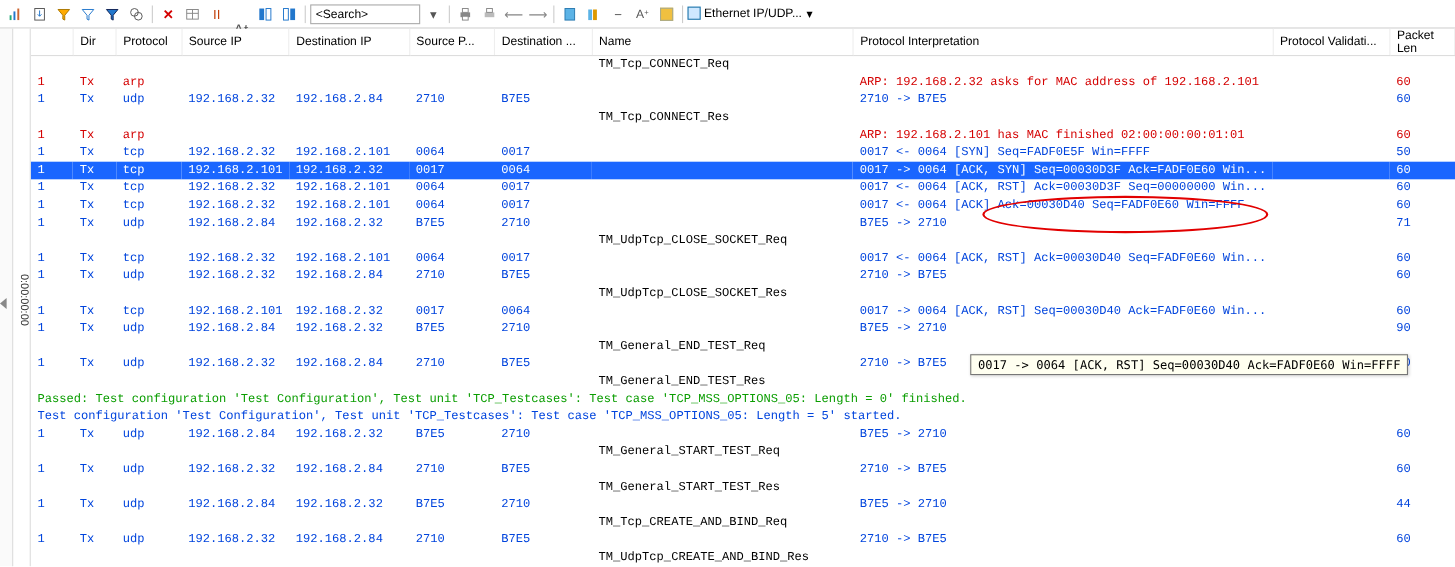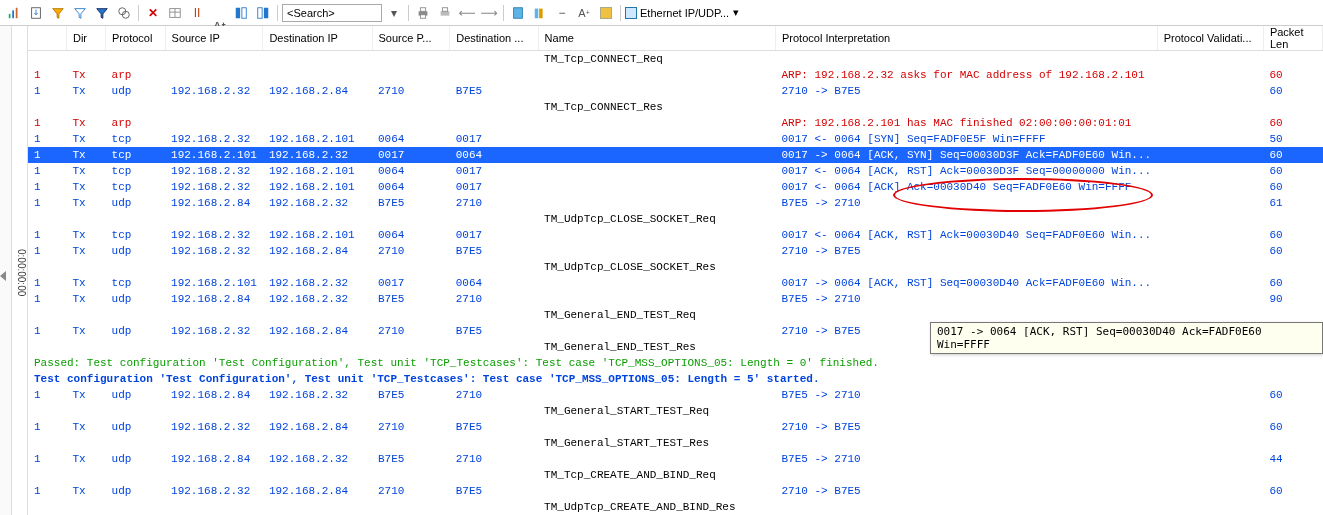--- a/index.html
+++ b/index.html
@@ -39,21 +39,21 @@
     margin: 0 2px;
   }
   .toolbar input.search {
     border: 1px solid #aaa;
     height: 18px;
     width: 100px;
     font-size: 11px;
     padding: 0 4px;
   }
   .toolbar .square { width:12px; height:12px; border:1px solid #27a; background:#cfe8ff; display:inline-block; margin-right:3px; }
-  .toolbar .proto-label { display:flex; align-items:center; font-size:11px; color:#000; }
+  .toolbar .proto-label { display:flex; align-items:flex-start; font-size:11px; color:#000; }
   .main {
     display: flex;
     height: calc(515px - 26px);
   }
   .gutter {
     width: 12px;
     border-right: 1px solid #ddd;
     background: #fafafa;
     position: relative;
   }
@@ -123,21 +123,21 @@
     position: absolute;
     background: #fffff0;
     border: 1px solid #777;
     padding: 2px 6px;
     font-family: Consolas, monospace;
     font-size: 11px;
     color: #000;
     box-shadow: 1px 1px 3px rgba(0,0,0,.2);
   }
   td.msg { color:#0a9d00; }
-  td.msg-blue { color:#0044dd;font-weight:bold; }
+  td.msg-blue { color:#0044dd; }
   .arrow-left {
     position:absolute; left:0; top:50%; width:0;height:0;
     border-top:5px solid transparent;border-bottom:5px solid transparent;
     border-right:6px solid #888;
   }
 </style>
 </head>
 <body>
 
 <div class="toolbar">
@@ -388,21 +388,21 @@
             <td class="c-blue">1</td>
             <td class="c-blue">Tx</td>
             <td class="c-blue">udp</td>
             <td class="c-blue">192.168.2.84</td>
             <td class="c-blue">192.168.2.32</td>
             <td class="c-blue">B7E5</td>
             <td class="c-blue">2710</td>
             <td></td>
             <td class="c-blue">B7E5 -&gt; 2710</td>
             <td></td>
-            <td class="c-blue">61</td>
+            <td class="c-blue">71</td>
           </tr>
           <tr>
             <td></td>
             <td></td>
             <td></td>
             <td></td>
             <td></td>
             <td></td>
             <td></td>
             <td class="name c-black">TM_UdpTcp_CLOSE_SOCKET_Req</td>
@@ -622,17 +622,17 @@
             <td class="name c-black">TM_UdpTcp_CREATE_AND_BIND_Res</td>
             <td></td>
             <td></td>
             <td></td>
           </tr>
         </tbody>
     </table>
 
     <div class="annot-circle" style="left:865px; top:152px; width:260px; height:34px;"></div>
 
-    <div class="tooltip" style="left:902px; top:296px;">
+    <div class="tooltip" style="left:854px; top:296px;">
       <span>0017 -&gt; 0064 [ACK, RST] Seq=00030D40 Ack=FADF0E60 Win=FFFF</span>
     </div>
   </div>
 </div>
 
 </body></html>

